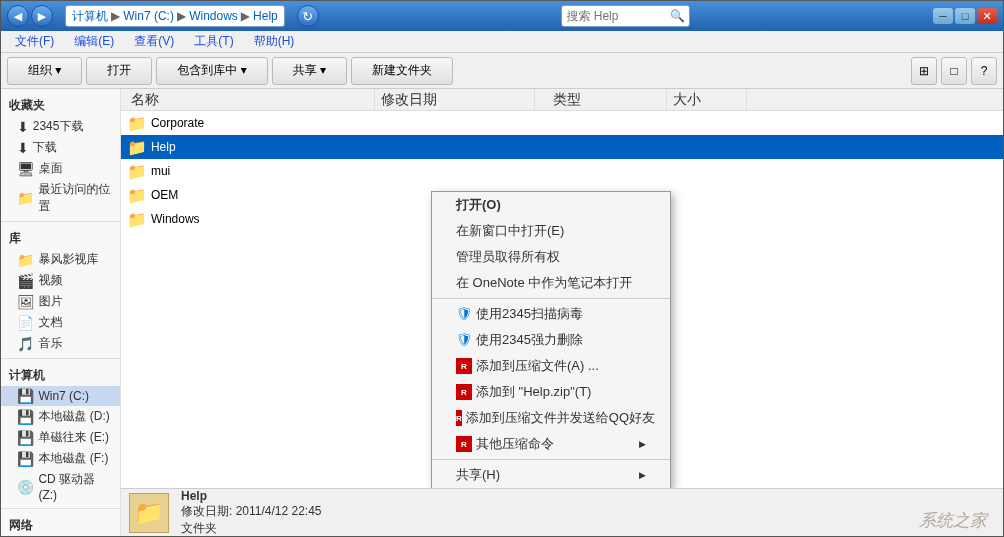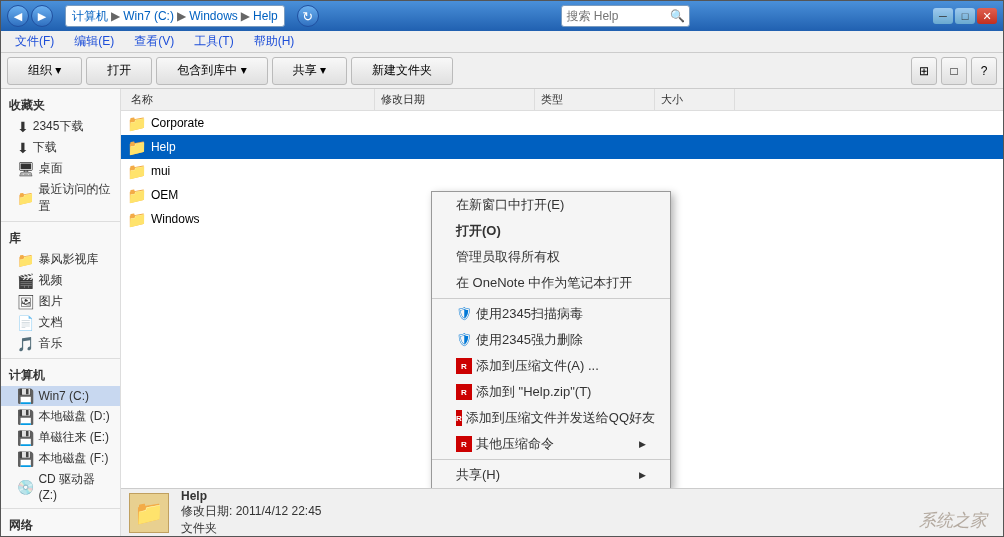--- a/index.html
+++ b/index.html
@@ -39,24 +39,24 @@
     .sidebar-section { margin-bottom: 4px; }
     .sidebar-header { font-size: 12px; font-weight: bold; color: #333; padding: 4px 8px 2px; }
     .sidebar-item { display: flex; align-items: center; padding: 2px 8px 2px 16px; cursor: pointer; font-size: 12px; color: #333; gap: 4px; }
     .sidebar-item.active { background: #c8d8f0; }
     .sidebar-icon { font-size: 14px; }
     .sidebar-divider { height: 1px; background: #ddd; margin: 4px 0; }
 
     
     .file-list { flex: 1; background: white; overflow-y: auto; position: relative; }
     .file-list-header { display: flex; background: #f0f0f0; border-bottom: 1px solid #ddd; height: 22px; align-items: center; padding: 0 4px; }
-    .file-col-header { font-size: 11px; color: #333; padding: 0 6px; cursor: pointer; border-right: 1px solid #ddd; height: 100%; display: flex; align-items: center; }
+    .file-col-header { font-size: 14px; color: #333; padding: 0 6px; cursor: pointer; border-right: 1px solid #ddd; height: 100%; display: flex; align-items: center; }
     .file-col-name { width: 250px; }
     .file-col-date { width: 160px; }
-    .file-col-type { width: 120px; }
+    .file-col-type { width: 120px; margin-left: 12px; }
     .file-col-size { width: 80px; }
 
     .file-item { display: flex; align-items: center; padding: 2px 6px; cursor: pointer; font-size: 12px; height: 24px; }
     .file-item.selected { background: #0060c0; color: white; }
     .file-item .file-icon { margin-right: 4px; font-size: 16px; }
     .file-item .file-name { width: 244px; overflow: hidden; white-space: nowrap; }
 
     
     .status-bar { height: 48px; background: #f0f0f0; border-top: 1px solid #ccc; display: flex; align-items: center; padding: 0 8px; gap: 12px; }
     .status-icon { width: 40px; height: 40px; background: #e8d090; border: 1px solid #c0a060; display: flex; align-items: center; justify-content: center; font-size: 24px; }
@@ -228,25 +228,25 @@
         <div class="file-item">
           <span class="file-icon">📁</span>
           <span class="file-name">OEM</span>
         </div>
         <div class="file-item">
           <span class="file-icon">📁</span>
           <span class="file-name">Windows</span>
         </div>
 
         <div class="context-menu">
-          <div class="ctx-item">
-            <span class="ctx-item-label">在新窗口中打开(E)</span>
-          </div>
           <div class="ctx-item" style="font-weight:bold;">
             <span class="ctx-item-label">打开(O)</span>
+          </div>
+          <div class="ctx-item">
+            <span class="ctx-item-label">在新窗口中打开(E)</span>
           </div>
           <div class="ctx-item">
             <span class="ctx-item-label">管理员取得所有权</span>
           </div>
           <div class="ctx-item">
             <span class="ctx-item-label">在 OneNote 中作为笔记本打开</span>
           </div>
           <div class="ctx-separator"></div>
           <div class="ctx-item">
             <span class="ctx-shield-blue">🛡</span>

